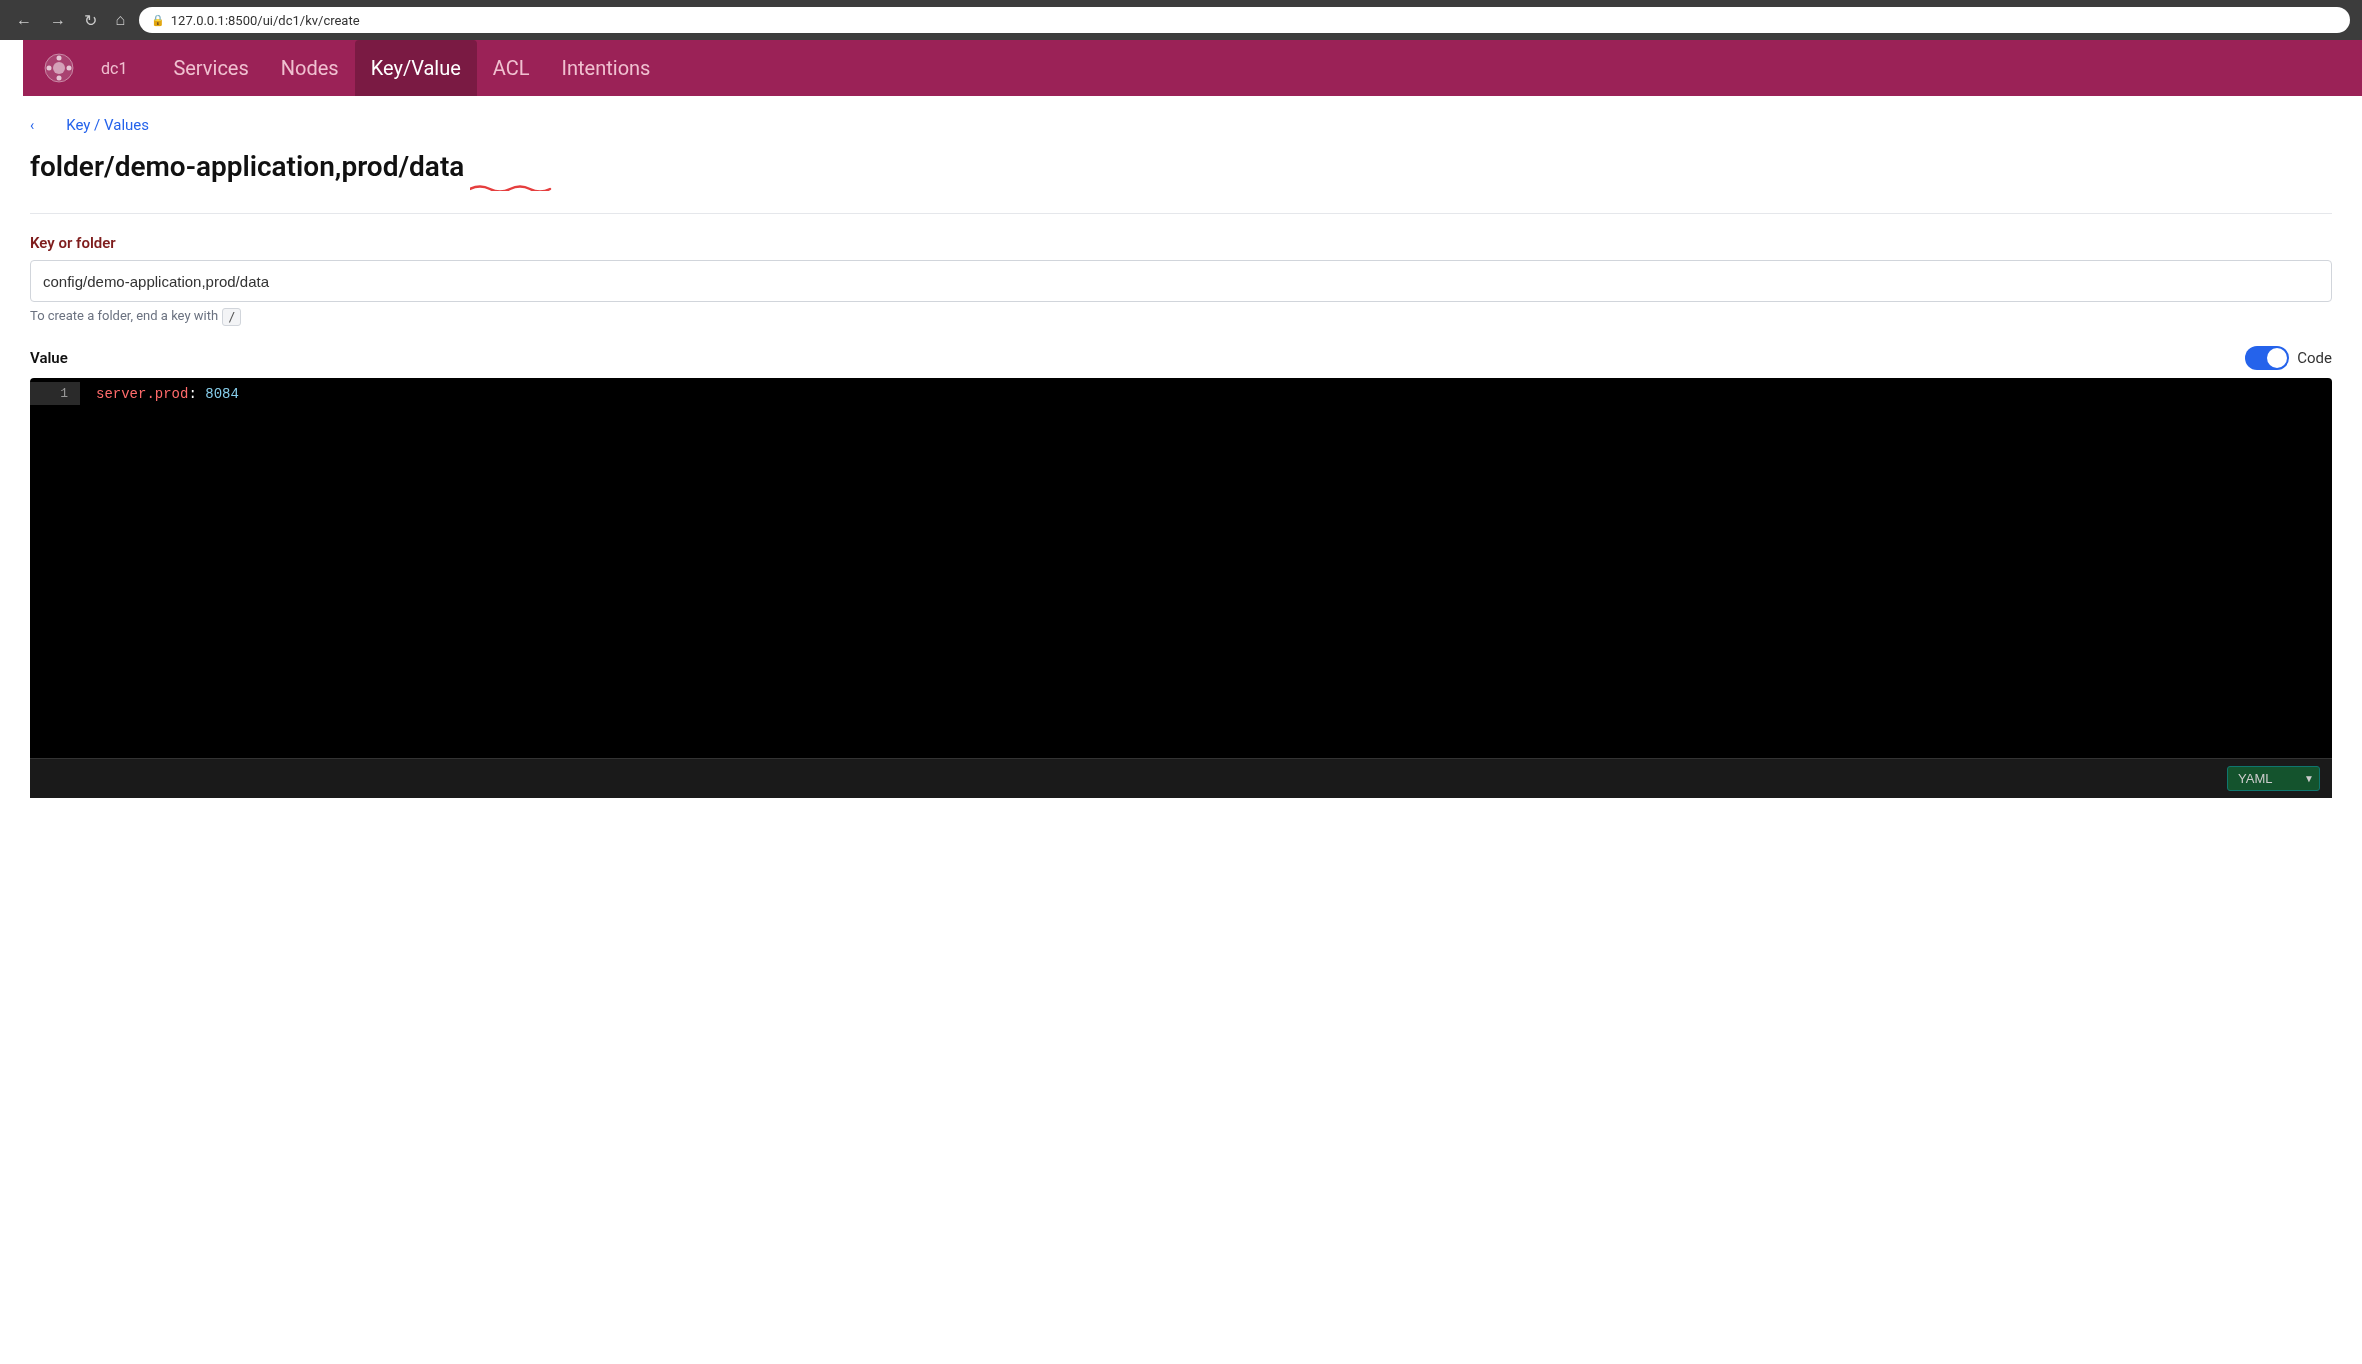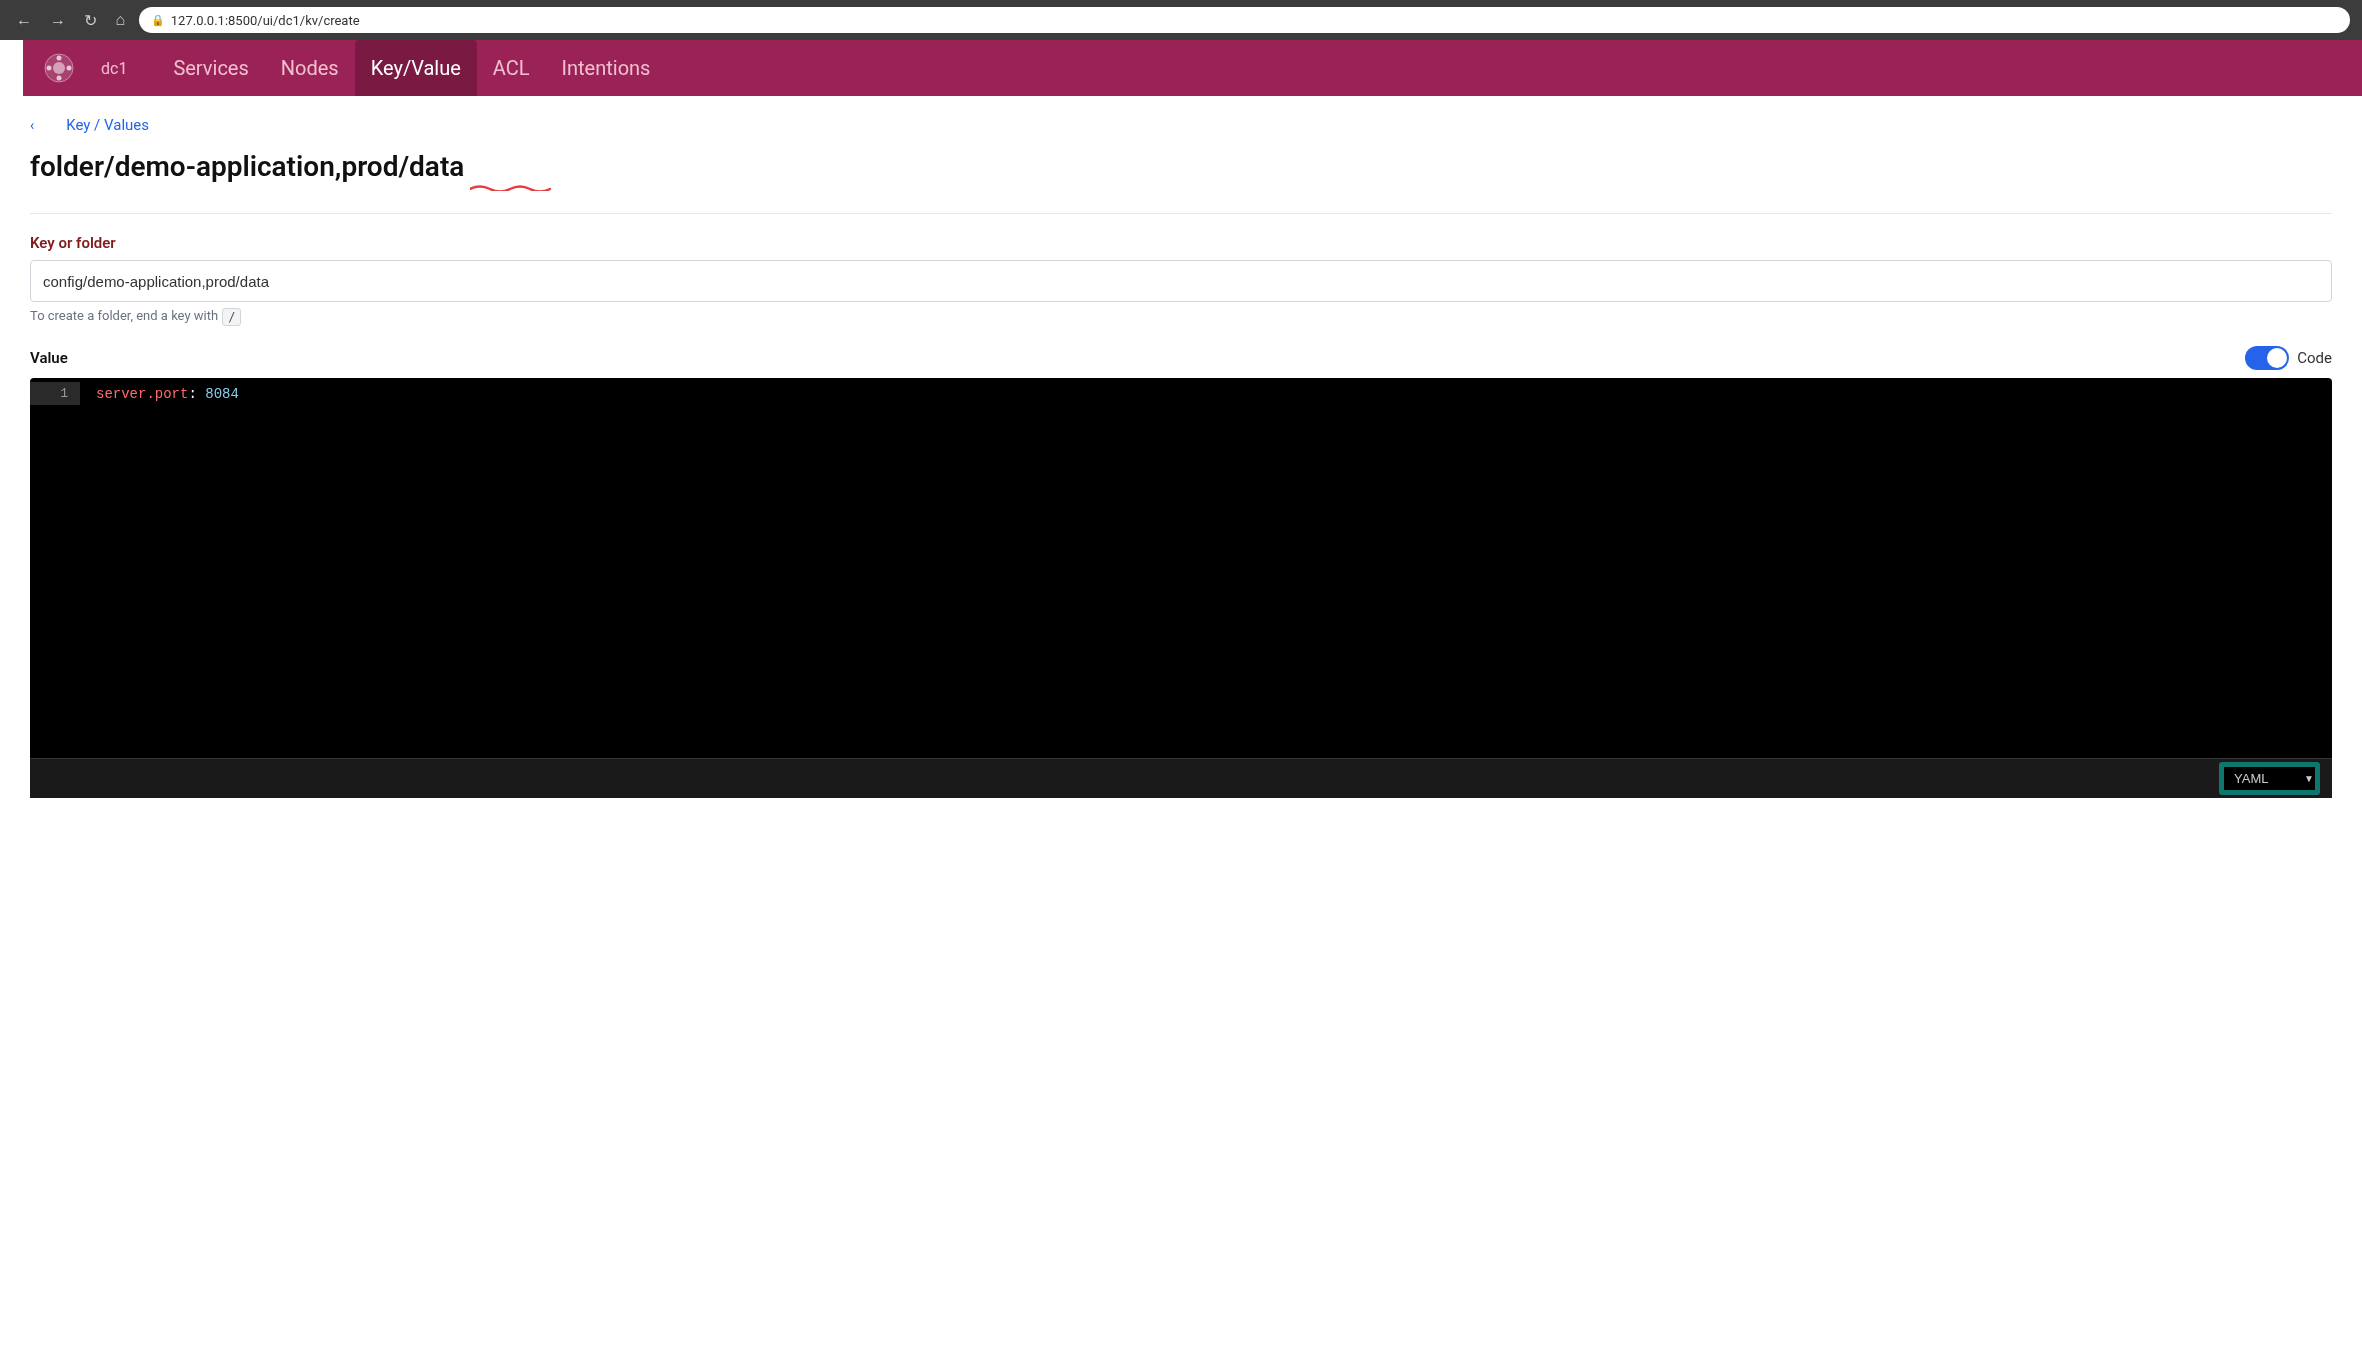--- a/index.html
+++ b/index.html
@@ -225,23 +225,23 @@
     .editor-bottom {
       background: #1a1a1a;
       height: 40px;
       display: flex;
       align-items: center;
       justify-content: flex-end;
       padding: 0 12px;
       border-top: 1px solid #333;
     }
     .lang-select {
-      background: #000000;
+      background: #14532d;
       color: #ccc;
-      border: 5px solid #0f766e;
+      border: 1px solid #0f766e;
       border-radius: 3px;
       padding: 4px 24px 4px 10px;
       font-size: 13px;
       cursor: pointer;
       appearance: none;
       -webkit-appearance: none;
       position: relative;
     }
     .lang-select-wrapper {
       position: relative;
@@ -328,21 +328,21 @@
           <div class="toggle-knob"></div>
         </div>
         <span>Code</span>
       </div>
     </div>
 
     <div class="code-editor">
       <div class="code-line">
         <span class="line-number line-number-1">1</span>
         <span class="code-content">
-          <span class="code-key">server.port</span><span class="code-colon">: </span><span class="code-value">8084</span>
+          <span class="code-key">server.prod</span><span class="code-colon">: </span><span class="code-value">8084</span>
         </span>
       </div>
       <div class="code-editor-spacer"></div>
     </div>
 
     <div class="editor-bottom">
       <div class="lang-select-wrapper">
         <select class="lang-select">
           <option>YAML</option>
           <option>JSON</option>

